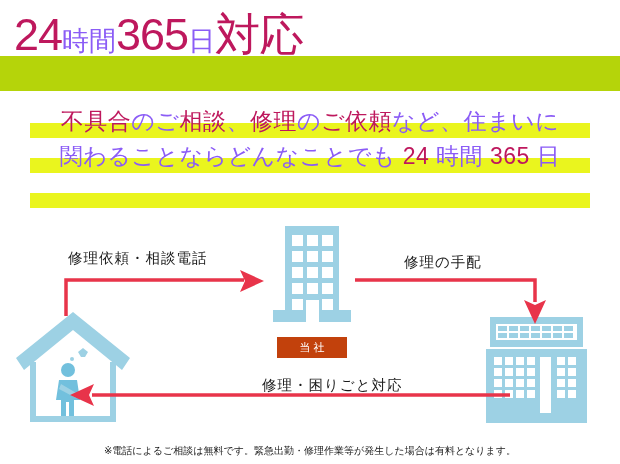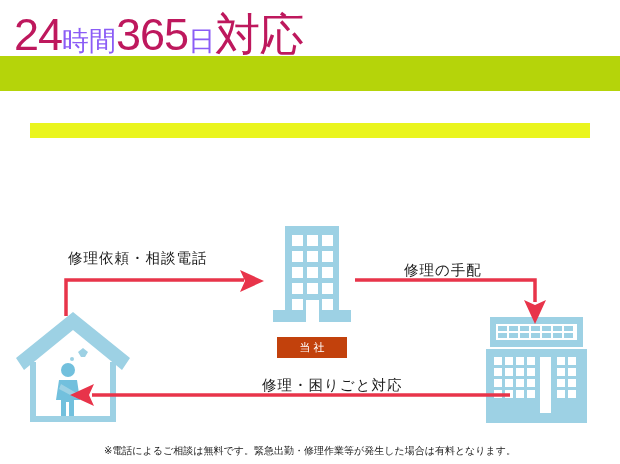--- a/index.html
+++ b/index.html
@@ -134,20 +134,28 @@
 
 <div id="headline">
   <span class="hl-big red">24</span>
   <span class="hl-mid black">時間</span>
   <span class="hl-big red">365</span>
   <span class="hl-mid black">日</span>
   <span class="hl-big red">対応</span>
 </div>
 
 <div id="lead">
+  <div class="lead-line">
+    <div class="lead-hilite"></div>
+    <div class="lead-text" id="lead-line-1"><span class="red">不具合</span><span class="black">のご</span><span class="red">相談</span><span class="black">、</span><span class="red">修理</span><span class="black">の</span><span class="red">ご依頼</span><span class="black">など、住まいに</span></div>
+  </div>
+  <div class="lead-line">
+    <div class="lead-hilite"></div>
+    <div class="lead-text" id="lead-line-2"><span class="black">関わることならどんなことでも </span><span class="red">24</span><span class="black"> 時間 </span><span class="red">365</span><span class="black"> 日</span></div>
+  </div>
   <div class="lead-line">
     <div class="lead-hilite"></div>
   </div>
 </div>
 
 <div id="diagram">
 
   <svg class="icon-svg" style="left:12px; top:86px;" width="122" height="118" viewBox="0 0 122 118">
 
     <path d="M61 4 L118 50 L110 62 L61 22 L12 62 L4 50 Z" fill="#9dd1e4"></path>
@@ -242,20 +250,20 @@
     <path d="M0 22 L180 22 L180 44" stroke="#e8344a" stroke-width="3.5" fill="none"></path>
     <path d="M169 42 L180 66 L191 42 L180 47 Z" fill="#e8344a"></path>
   </svg>
 
   <svg class="arrow-svg" style="left:62px; top:158px;" width="450" height="30" viewBox="0 0 450 30">
     <path d="M30 15 L448 15" stroke="#e8344a" stroke-width="3.5" fill="none"></path>
     <path d="M32 4 L8 15 L32 26 L27 15 Z" fill="#e8344a"></path>
   </svg>
 
   <div class="diag-label" style="left:68px; top:27px;text-align:right;">修理依頼・相談電話</div>
-  <div class="diag-label" style="left:404px; top:39px;">修理の手配</div>
+  <div class="diag-label" style="left:404px; top:31px;">修理の手配</div>
   <div class="diag-label" style="left:226px; top:154px;margin-left:36px;">修理・困りごと対応</div>
 
   <div class="tag" style="left:277px; top:115px; width:70px;">当社</div>
   <div class="tag" style="left:487px; top:206px; width:98px;margin-top:48px;">協力業者</div>
 </div>
 
 <div id="footnote">※電話によるご相談は無料です。緊急出勤・修理作業等が発生した場合は有料となります。</div>
 
 </body></html>

